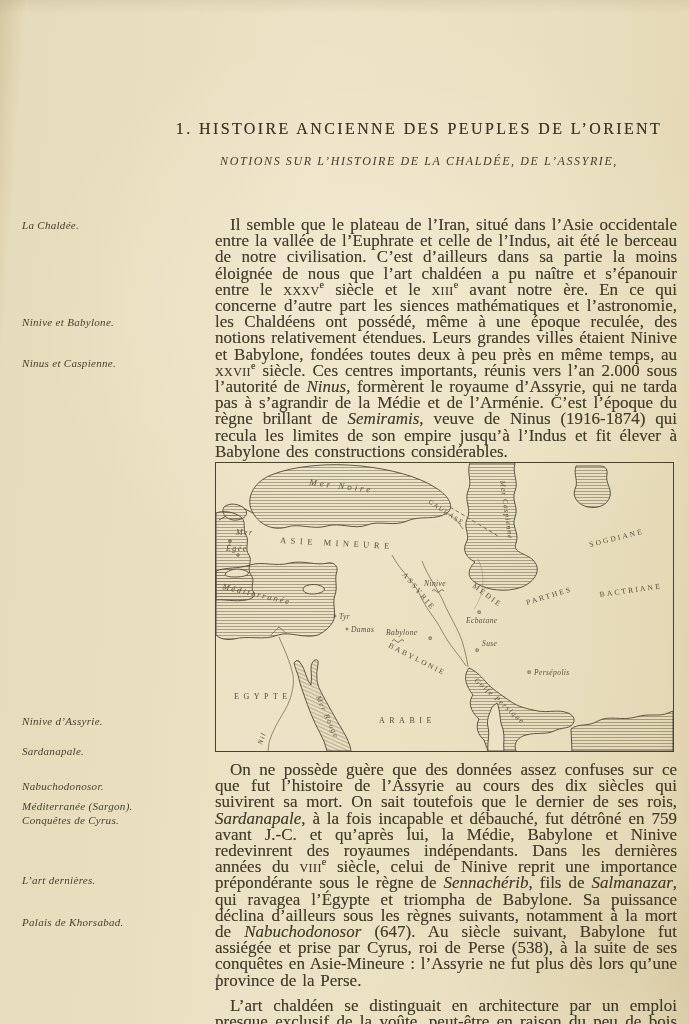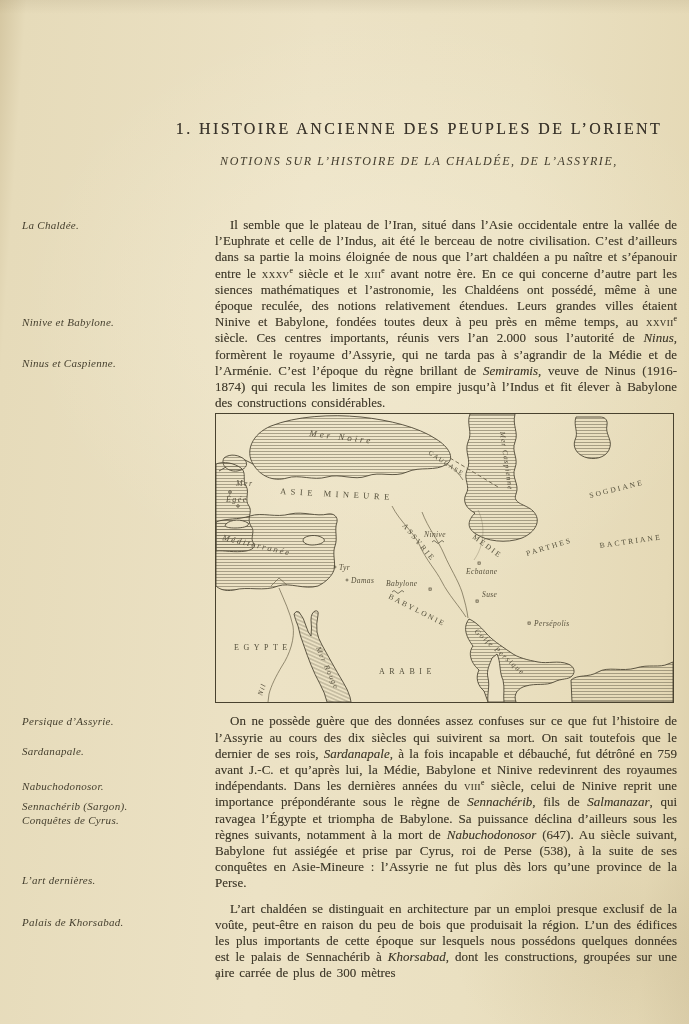--- a/index.html
+++ b/index.html
@@ -38,21 +38,21 @@
     position:absolute;left:22px;width:185px;
     font-style:italic;font-size:11px;color:#46402f;
     letter-spacing:0.3px;white-space:nowrap;
   }
   .mn0{top:219px}.mn1{top:316px}.mn2{top:357px}
   .mn3{top:715px}.mn4{top:745px}.mn5{top:800px}
   .mn6{top:780px}.mn7{top:814px}.mn8{top:874px}.mn9{top:916px}
   
   .body-col{position:absolute;left:215px;top:217px;width:462px;}
   .body-col p{
-    margin:0;font-size:13px;line-height:16.2px;text-align:justify;
+    margin:0;font-size:17px;line-height:16.2px;text-align:justify;
     text-indent:15px;word-spacing:1.6px;color:#413b2c;
     text-shadow:0 0 0.4px rgba(65,59,44,0.45);
   }
   .body-col p.p2{margin-top:10px;}
   .body-col p.p3{margin-top:9px;}
   .sc{font-variant:small-caps;letter-spacing:0.4px;}
   sup{font-size:0.6em;vertical-align:super;line-height:0;}
   
   .map-figure{
     margin:2px 0 10px 0;width:457px;height:288px;
@@ -78,23 +78,23 @@
     <h1 class="chapter-title">1. HISTOIRE ANCIENNE DES PEUPLES DE L’ORIENT</h1>
     <h2 class="chapter-subtitle">
       <span>NOTIONS SUR L’HISTOIRE DE LA CHALDÉE, DE L’ASSYRIE,</span>
     </h2>
   </header>
 
   <aside>
     <span class="margin-note mn0">La Chaldée.</span>
     <span class="margin-note mn1">Ninive et Babylone.</span>
     <span class="margin-note mn2">Ninus et Caspienne.</span>
-    <span class="margin-note mn3">Persique d’Assyrie.</span>
+    <span class="margin-note mn3">Ninive d’Assyrie.</span>
     <span class="margin-note mn4">Sardanapale.</span>
-    <span class="margin-note mn5">Sennachérib (Sargon).</span>
+    <span class="margin-note mn5">Méditerranée (Sargon).</span>
     <span class="margin-note mn6">Nabuchodonosor.</span>
     <span class="margin-note mn7">Conquêtes de Cyrus.</span>
     <span class="margin-note mn8">L’art dernières.</span>
     <span class="margin-note mn9">Palais de Khorsabad.</span>
   </aside>
 
   <main class="body-col">
     <p class="p1"><span>Il semble que le plateau de l’Iran, situé dans l’Asie occidentale entre la vallée de l’Euphrate et celle de l’Indus, ait été le berceau de notre civilisation. C’est d’ailleurs dans sa partie la moins éloignée de nous que l’art chaldéen a pu naître et s’épanouir entre le </span><span class="sc">xxxv</span><sup>e</sup><span> siècle et le </span><span class="sc">xiii</span><sup>e</sup><span> avant notre ère. En ce qui concerne d’autre part les siences mathématiques et l’astronomie, les Chaldéens ont possédé, même à une époque reculée, des notions relativement étendues. Leurs grandes villes étaient Ninive et Babylone, fondées toutes deux à peu près en même temps, au </span><span class="sc">xxvii</span><sup>e</sup><span> siècle. Ces centres importants, réunis vers l’an 2.000 sous l’autorité de </span><i>Ninus</i><span>, formèrent le royaume d’Assyrie, qui ne tarda pas à s’agrandir de la Médie et de l’Arménie. C’est l’époque du règne brillant de </span><i>Semiramis</i><span>, veuve de Ninus (1916-1874) qui recula les limites de son empire jusqu’à l’Indus et fit élever à Babylone des constructions considérables.</span></p>
 
     <figure class="map-figure">

